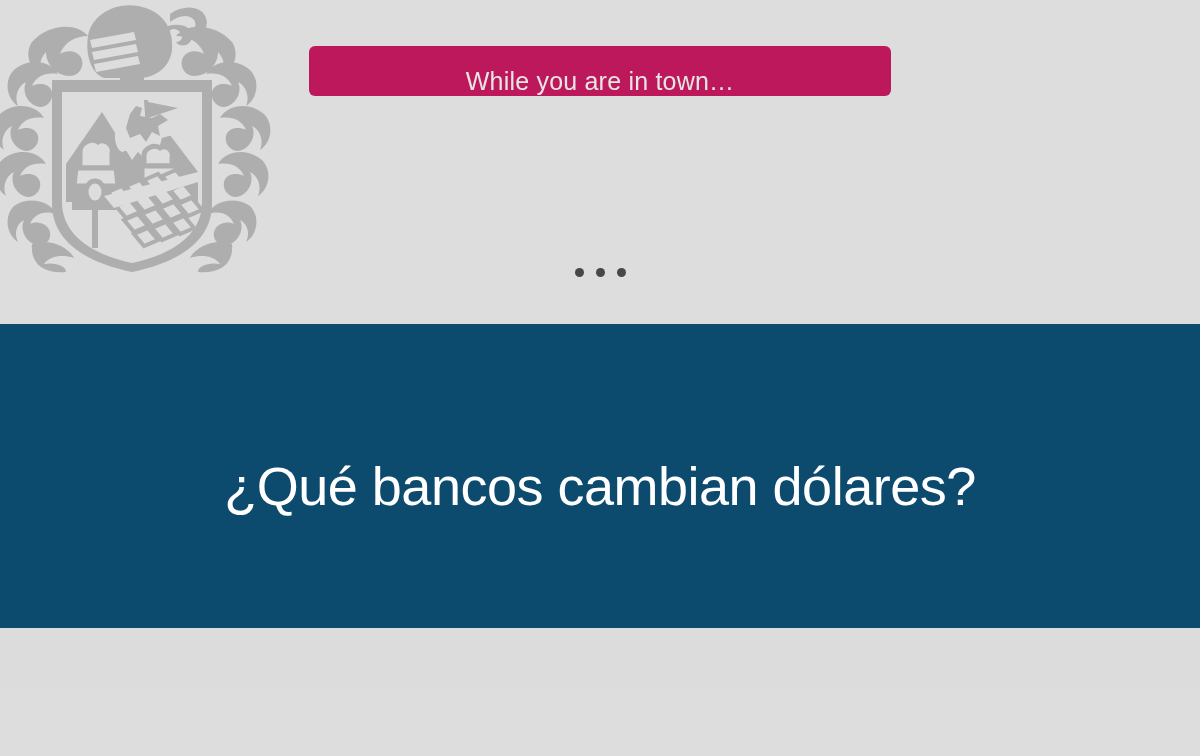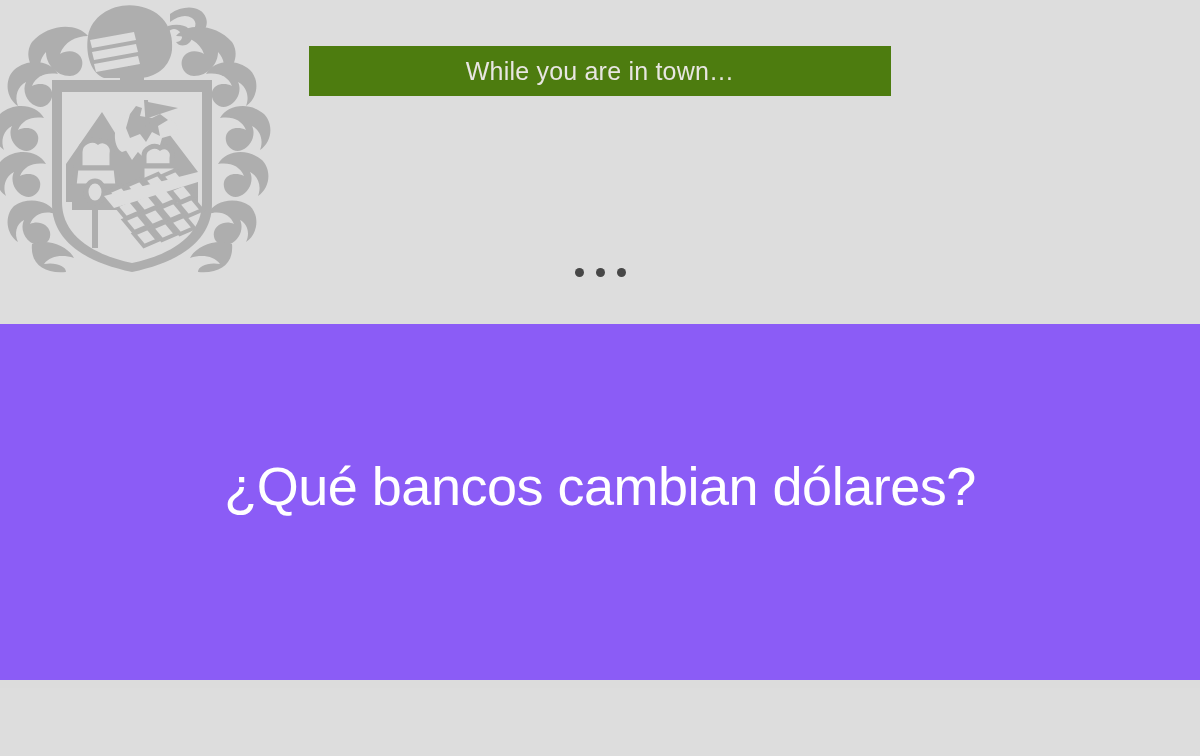--- a/index.html
+++ b/index.html
@@ -41,24 +41,25 @@
     height: 100%;
   }
 
   
   #banner {
     position: absolute;
     left: 309px;
     top: 46px;
     width: 582px;
     height: 50px;
-    background: #4d7c0f;
+    background: #be185d;
     display: flex;
-    align-items: center;
+    align-items: flex-end;
     justify-content: center;
+    border-radius: 6px;
   }
   #banner-text {
     color: #e8e6e2;
     font-size: 25px;
     font-weight: 400;
     letter-spacing: 0.2px;
     white-space: nowrap;
   }
 
   
@@ -91,22 +92,22 @@
     border-radius: 50%;
     background: #474747;
   }
 
   
   #gold-band {
     position: absolute;
     left: 0;
     top: 324px;
     width: 1200px;
-    height: 356px;
-    background: #8b5cf6;
+    height: 304px;
+    background: #0c4a6e;
   }
   #question-es {
     position: absolute;
     left: 0;
     top: 131px;
     width: 1200px;
     text-align: center;
     color: #ffffff;
     font-size: 54px;
     font-weight: 400;

